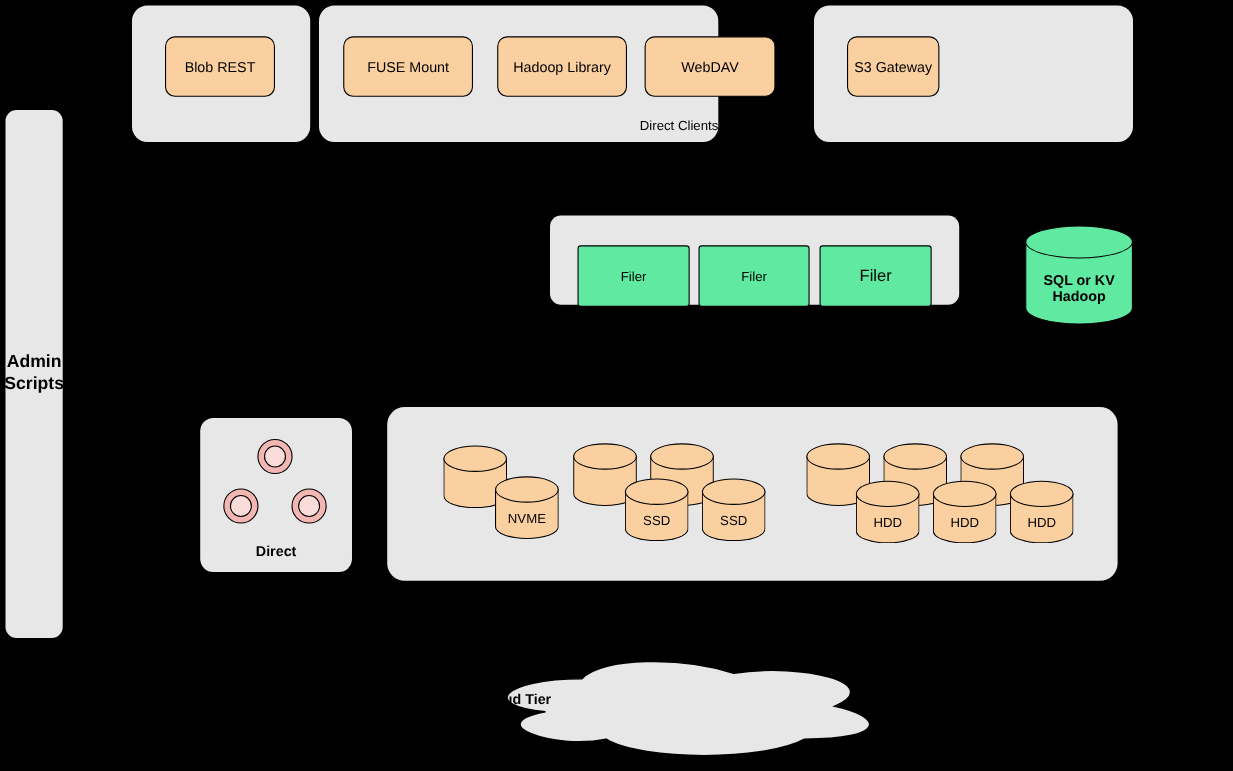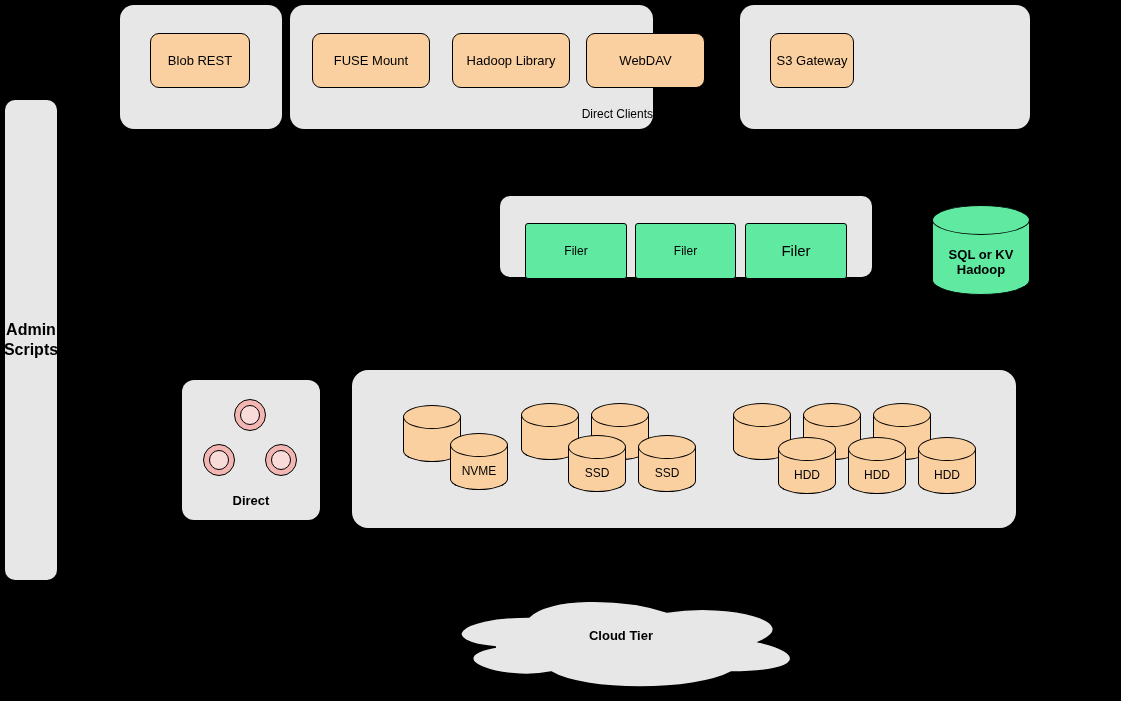--- a/index.html
+++ b/index.html
@@ -38,21 +38,21 @@
   
   .m-circle { position: absolute; width: 32px; height: 32px; border-radius: 50%;
               background: #f2b6b3; border: 1px solid #000;
               display: flex; align-items: center; justify-content: center; }
   .m-circle .inner { width: 20px; height: 20px; border-radius: 50%;
                      background: #f9dbd9; border: 1px solid #000; }
   .group-label { position: absolute; left: 0; right: 0; text-align: center; font-weight: bold; font-size: 13px; }
 
   .cloud-wrap { position: absolute; }
   .cloud-wrap svg { display: block; }
-  .cloud-label { position: absolute; left: 0; right: 0; top: 36px; text-align: center;
+  .cloud-label { position: absolute; left: 0; right: 0; top: 36px; text-align: left;
                  font-weight: bold; font-size: 13px; }
 </style>
 </head>
 <body>
 
 <div class="canvas">
 
   <div class="container" style="left:120px; top:5px; width:162px; height:124px;">
     <div class="node orange-node" style="left:30px; top:28px; width:100px; height:55px;">
       <span>Blob REST</span>

